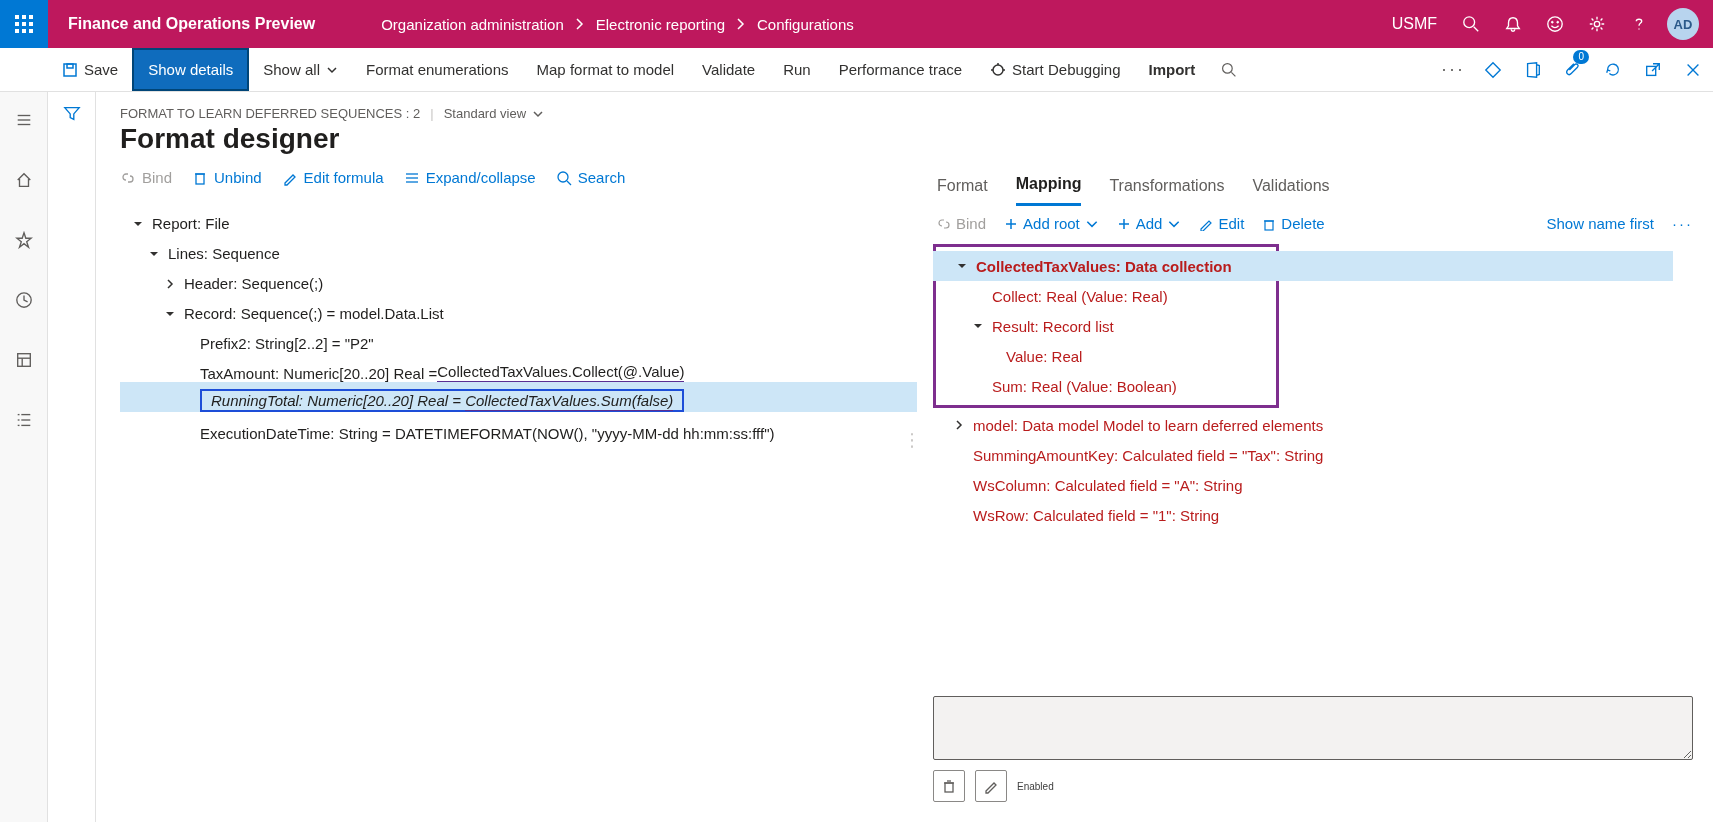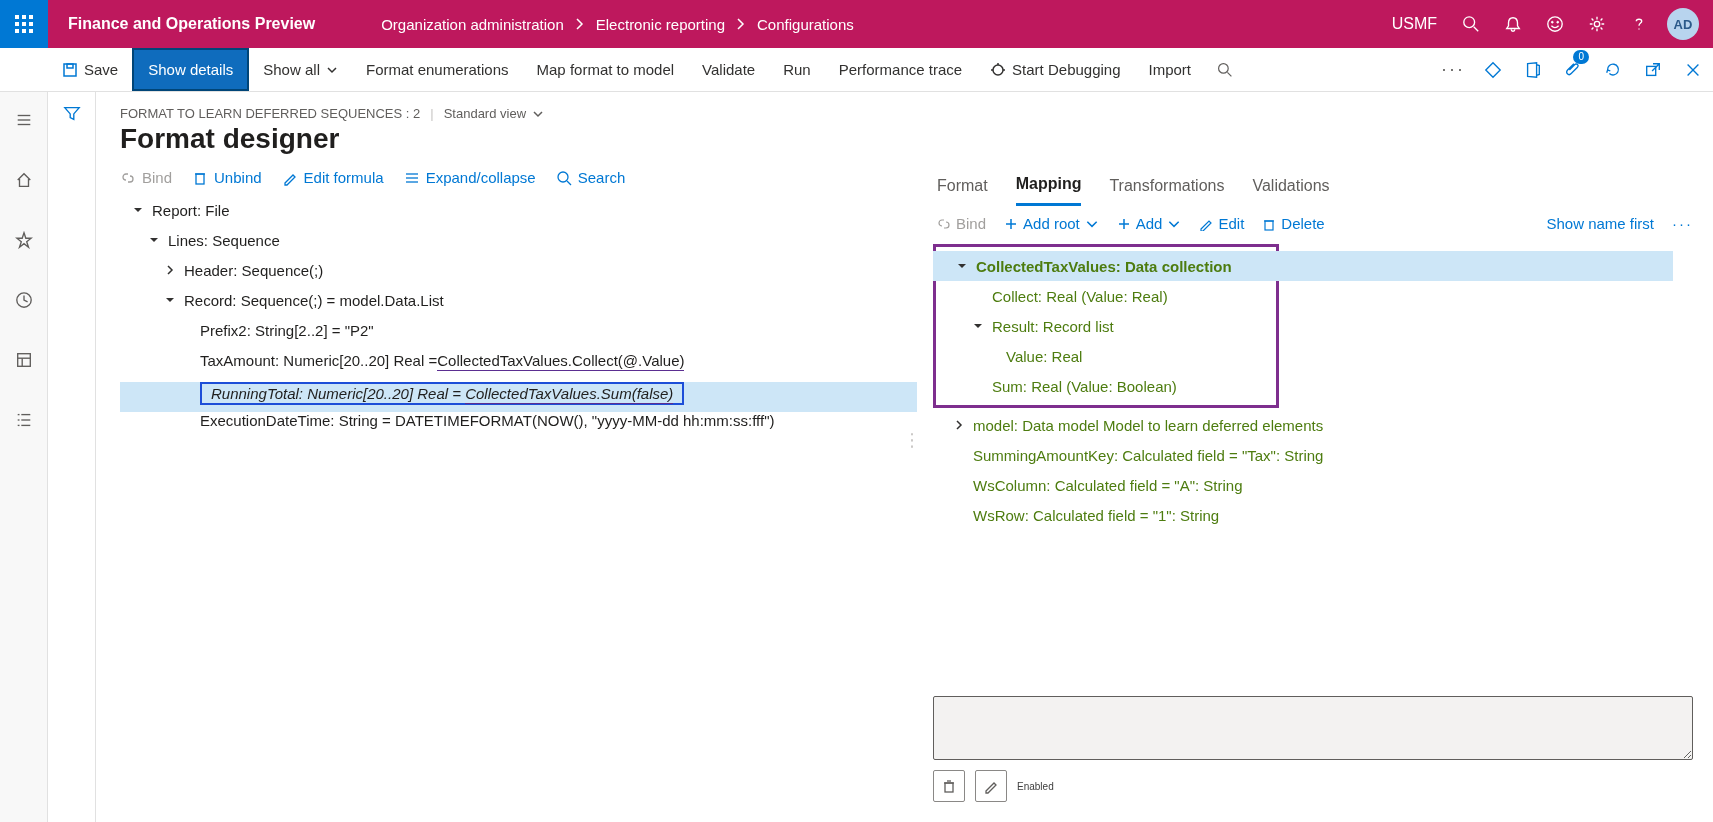--- a/index.html
+++ b/index.html
@@ -19,21 +19,21 @@
 .legal-entity { padding: 0 12px; font-size: 16px; }
 .avatar { width: 32px; height: 32px; border-radius: 50%; background: #B8D4EE; color: #2B5A8A; display: flex; align-items: center; justify-content: center; font-size: 13px; font-weight: 600; margin: 0 6px; }
 
 
 .command-bar { height: 44px; border-bottom: 1px solid #E1E1E1; display: flex; align-items: center; font-size: 15px; color: #323130; padding-left: 48px; }
 .command-bar .cmd { padding: 0 14px; height: 100%; display: flex; align-items: center; gap: 6px; cursor: pointer; }
 .command-bar .cmd.save svg { width: 16px; height: 16px; stroke: #0078D4; fill: none; }
 .command-bar .cmd.primary { background: #0F6CBD; color: #fff; border: 2px solid #004578; }
 .command-bar .cmd.dropdown svg { width: 12px; height: 12px; }
 .command-bar .cmd.debug svg { width: 16px; height: 16px; stroke: #323130; fill: none; }
-.command-bar .imp { font-weight: 400; }
+.command-bar .imp { font-weight: 700; }
 .command-bar .spacer { flex: 1; }
 .command-bar .cicon { width: 40px; height: 44px; display: flex; align-items: center; justify-content: center; cursor: pointer; }
 .command-bar .cicon svg { width: 18px; height: 18px; }
 .command-bar .cicon.search svg { width: 16px; height: 16px; stroke: #605E5C; fill: none; }
 .command-bar .cicon.more { color: #605E5C; letter-spacing: 2px; font-size: 18px; }
 
 
 .left-rail { position: absolute; left: 0; top: 92px; bottom: 0; width: 48px; border-right: 1px solid #E1E1E1; display: flex; flex-direction: column; align-items: center; padding-top: 10px; gap: 24px; background: #F8F8F8; }
 .left-rail .ricon { width: 48px; height: 36px; display: flex; align-items: center; justify-content: center; cursor: pointer; }
 .left-rail .ricon svg { width: 18px; height: 18px; stroke: #605E5C; fill: none; }
@@ -54,21 +54,21 @@
 .col-right { width: 760px; min-width: 760px; display: flex; flex-direction: column; }
 
 
 .sub-toolbar { display: flex; align-items: center; gap: 20px; font-size: 15px; color: #0078D4; margin-bottom: 16px; }
 .sub-toolbar .titem { display: flex; align-items: center; gap: 6px; cursor: pointer; }
 .sub-toolbar .titem.disabled { color: #A19F9D; }
 .sub-toolbar .titem svg { width: 16px; height: 16px; }
 
 
 .tree { font-size: 15px; color: #201F1E; }
-.tree-row { display: flex; align-items: flex-start; height: 30px; padding-right: 10px; white-space: nowrap; }
+.tree-row { display: flex; align-items: flex-end; height: 30px; padding-right: 10px; white-space: nowrap; }
 .tree-row .indent { display: inline-block; }
 .tree-row .caret { width: 16px; height: 16px; display: inline-flex; align-items: center; justify-content: center; margin-right: 6px; cursor: pointer; }
 .tree-row .caret svg { width: 10px; height: 10px; }
 .tree-row.selected { background: #CDE6F7; }
 .tree-row.selected .box { border: 2px solid #1d4ed8; padding: 1px 9px; font-style: italic; }
 .tree-row .underline { border-bottom: 1px solid #5B2E91; padding-bottom: 1px; }
 
 
 .splitter { position: absolute; right: -4px; top: 260px; color: #C8C6C4; font-size: 18px; }
 
@@ -77,21 +77,21 @@
 .tabs .tab { padding: 6px 0 10px; cursor: pointer; }
 .tabs .tab.active { color: #201F1E; font-weight: 600; border-bottom: 3px solid #0078D4; }
 
 
 .rtoolbar { display: flex; align-items: center; gap: 18px; font-size: 15px; color: #0078D4; margin-bottom: 12px; padding-left: 4px; }
 .rtoolbar .ritem { display: flex; align-items: center; gap: 5px; cursor: pointer; }
 .rtoolbar .ritem.disabled { color: #A19F9D; }
 .rtoolbar .ritem svg { width: 14px; height: 14px; }
 
 
-.rtree { font-size: 15px; color: #4d7c0f; }
+.rtree { font-size: 15px; color: #b91c1c; }
 .rtree-row { display: flex; align-items: center; height: 30px; white-space: nowrap; }
 .rtree-row.selected { background: #CDE6F7; }
 .rtree-row .caret { width: 16px; height: 16px; display: inline-flex; align-items: center; justify-content: center; margin-right: 6px; }
 .rtree-row .caret svg { width: 10px; height: 10px; }
 .highlight-box { border: 3px solid #7E2F8E; padding: 4px 0; margin-bottom: 2px; width: 346px; }
 .highlight-box .rtree-row.selected { margin-left:-3px; margin-right:-3px; padding-left:3px; }
 
 
 .bottom-form { margin-top: auto; display: flex; flex-direction: column; gap: 10px; padding-bottom: 20px; }
 .big-input { width: 100%; height: 64px; border: 1px solid #605E5C; background: #F3F2F1; border-radius: 2px; }

